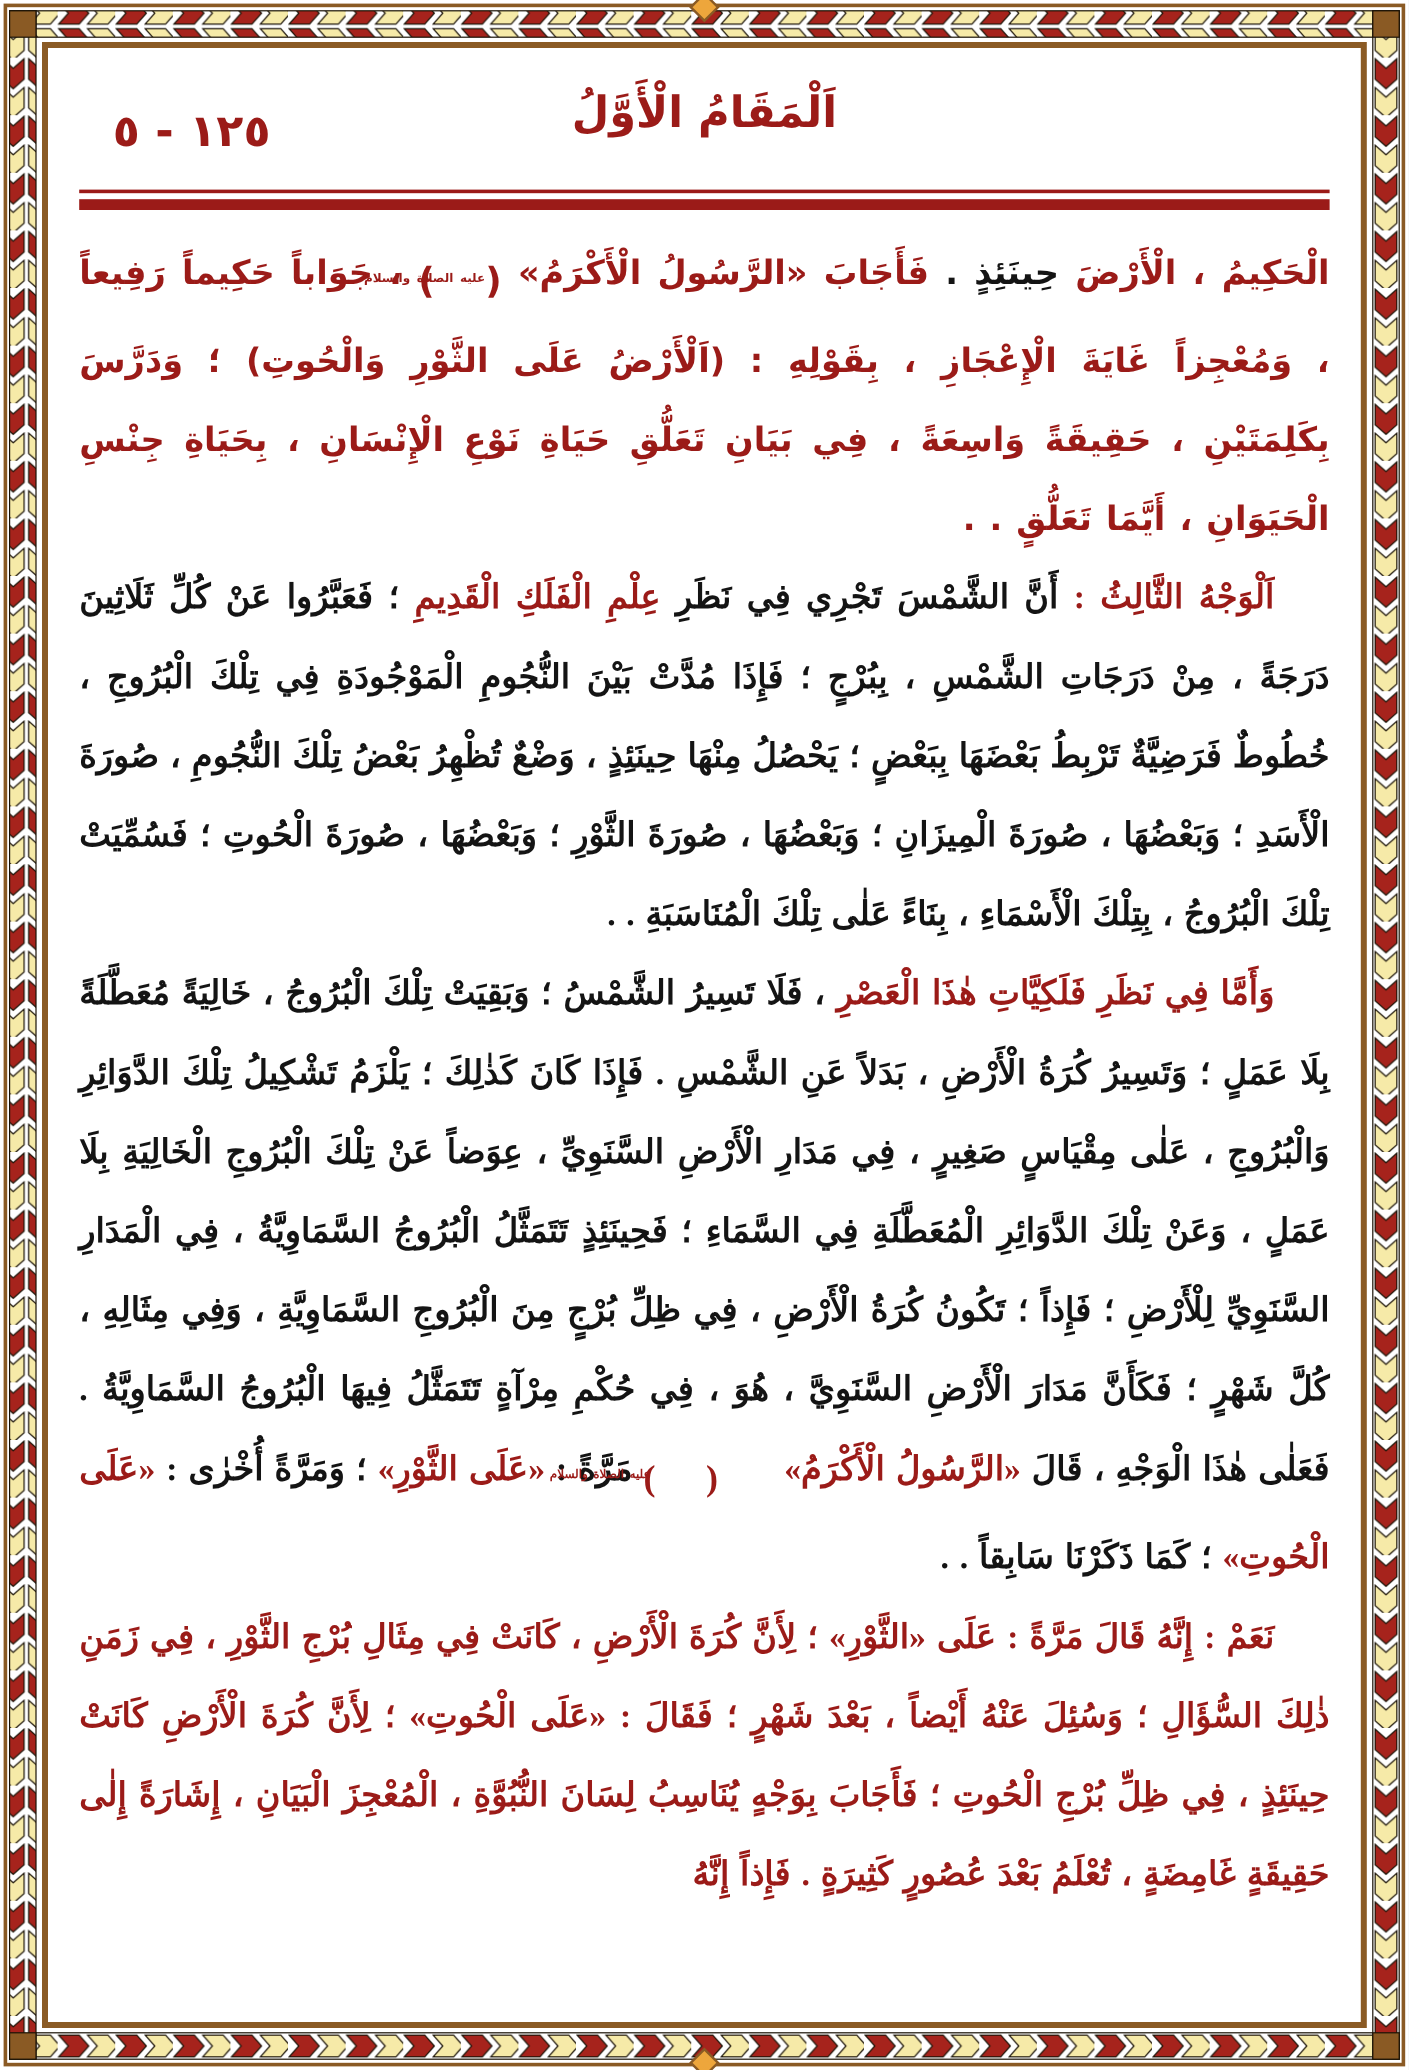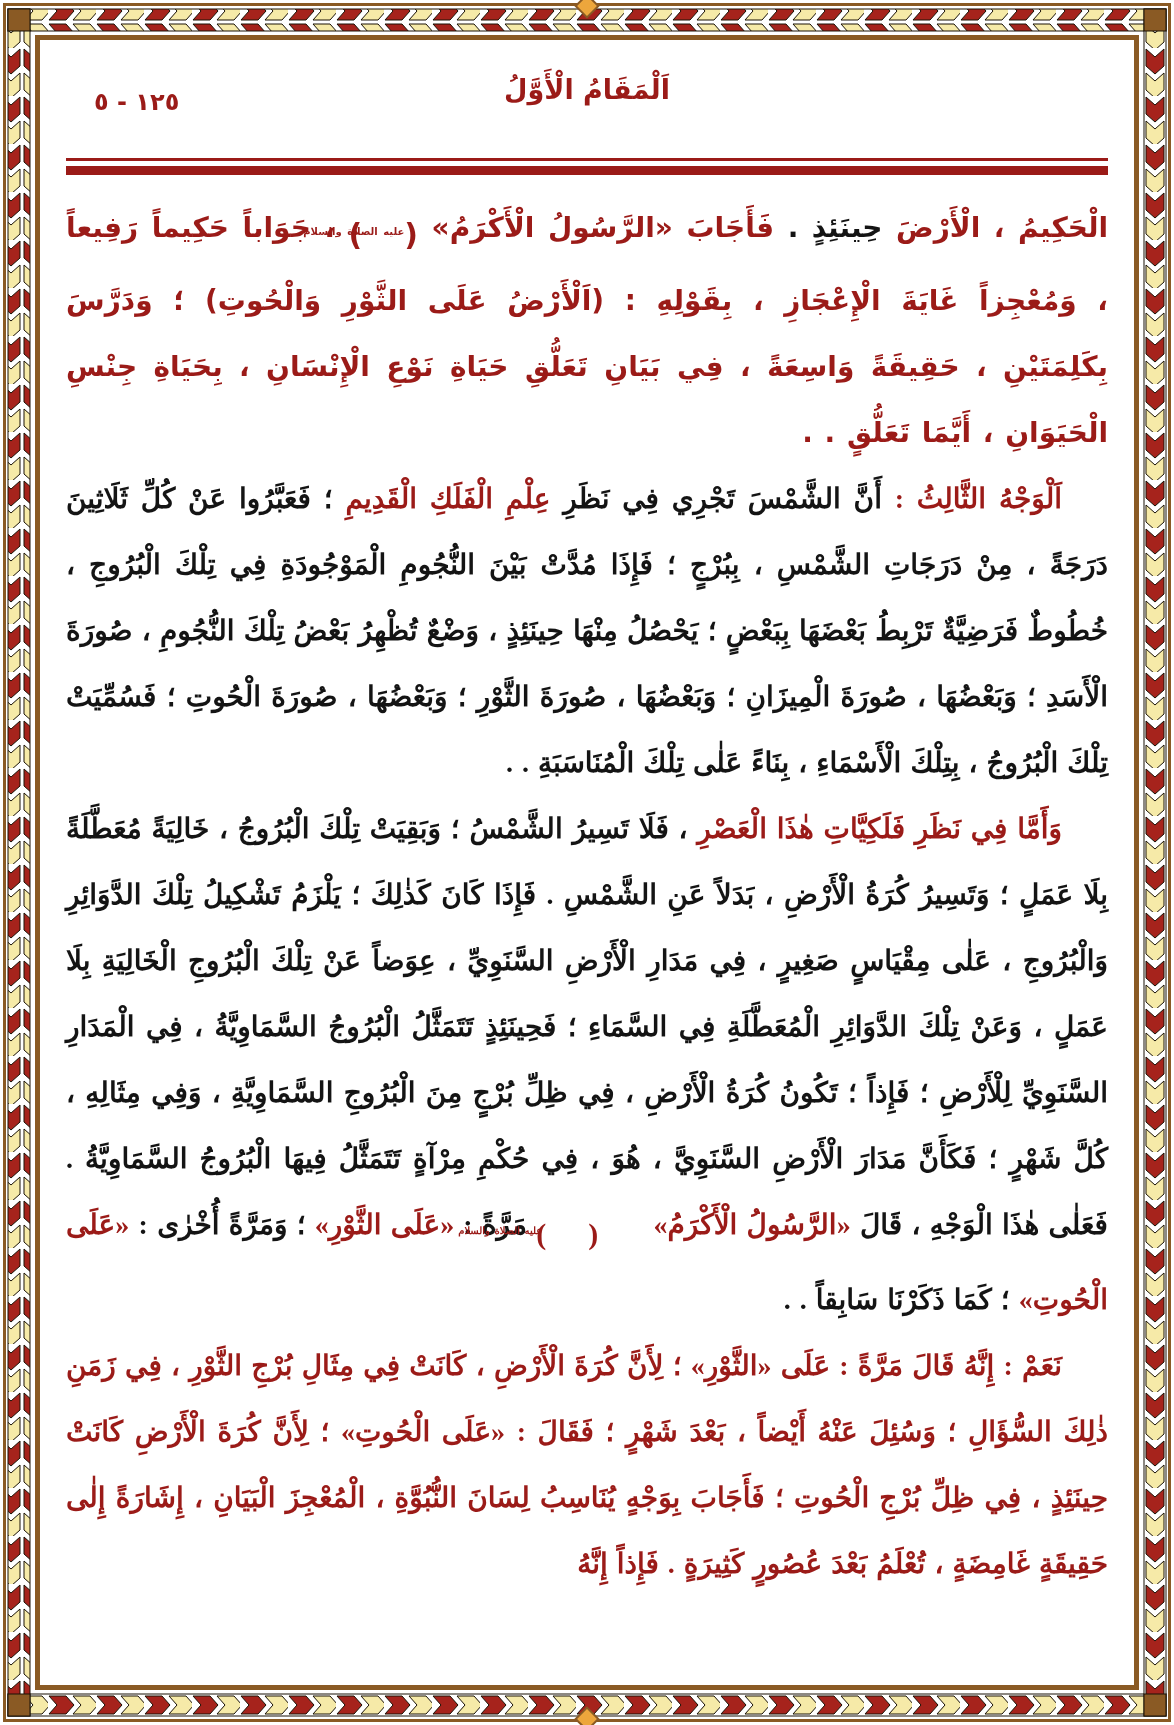--- a/index.html
+++ b/index.html
@@ -34,29 +34,29 @@
   .content{
     position:absolute;
     top:46px;right:66px;left:66px;bottom:44px;
     direction:rtl;
   }
   .header{position:relative;height:100px;}
   .page-number{
     position:absolute;left:28px;top:42px;
     direction:ltr;
     color:var(--red);
-    font-size:24px;font-weight:bold;
+    font-size:37px;font-weight:bold;
     letter-spacing:2px;
     white-space:nowrap;
   }
   .page-title{
     text-align:center;
     padding-top:28px;
     color:var(--red);
-    font-size:27px;font-weight:bold;
+    font-size:36px;font-weight:bold;
   }
   .rules{margin-top:12px;}
   .rule-thin{height:3px;background:var(--red);}
   .rule-gap{height:5px;}
   .rule-thick{height:9px;background:var(--red);}
 
   .body-text{
     margin-top:20px;
     font-size:28px;
     font-weight:700;

